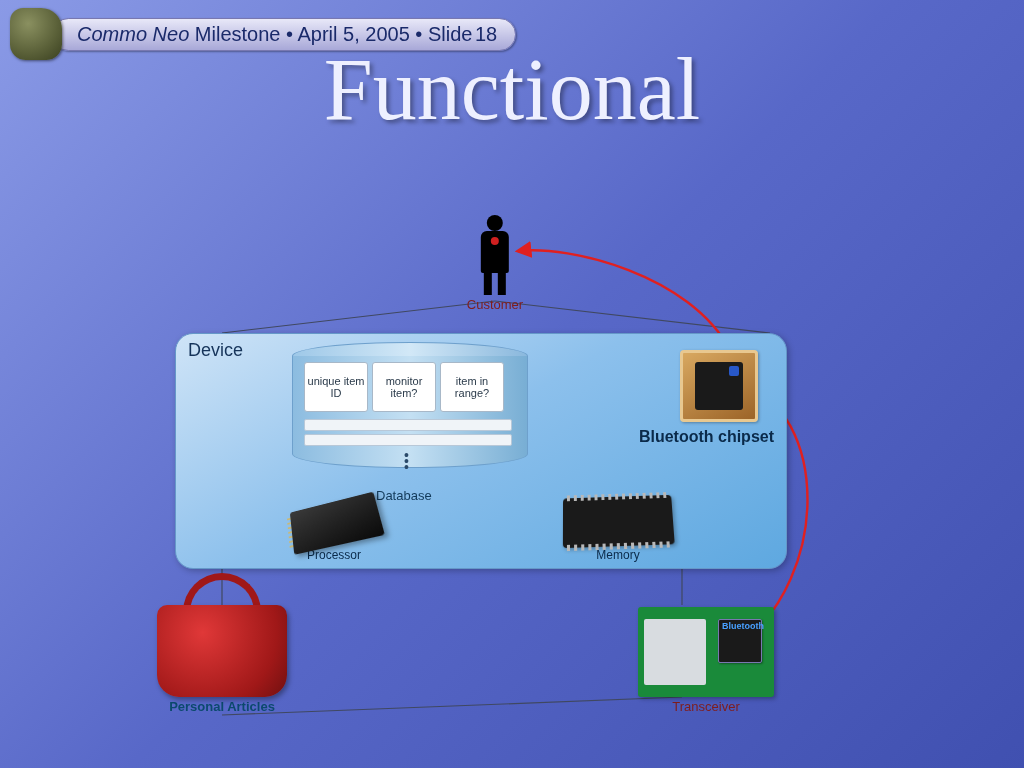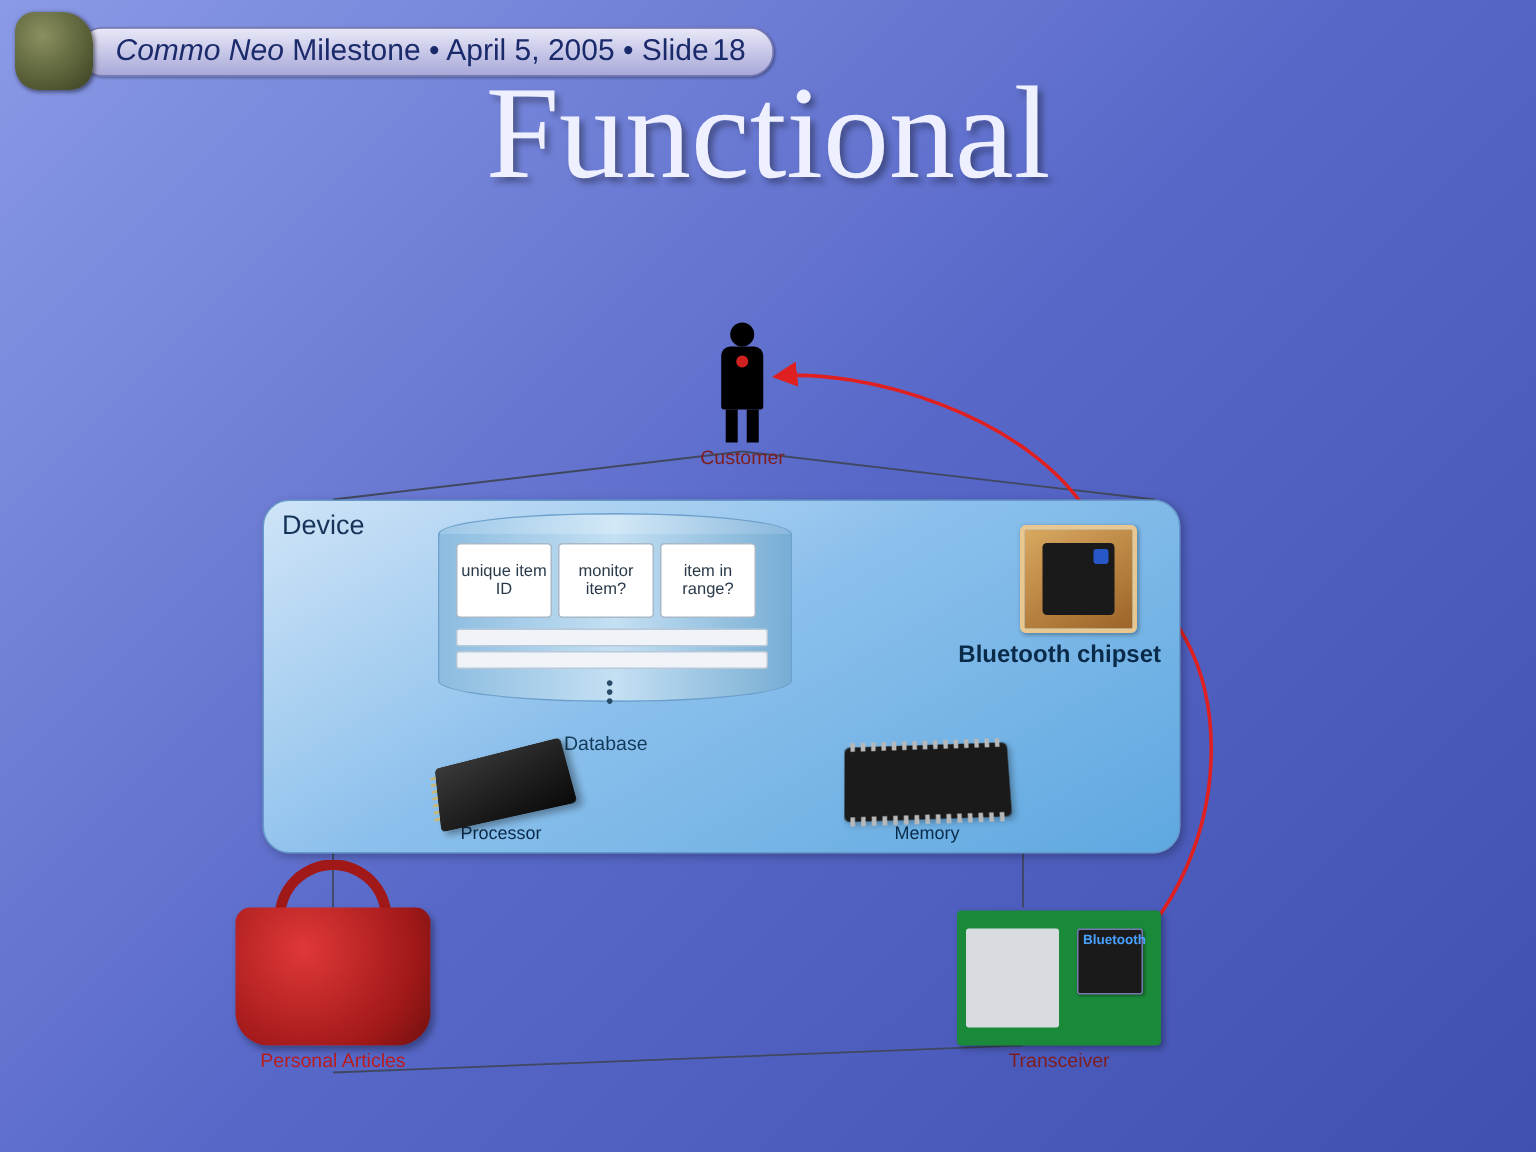--- a/index.html
+++ b/index.html
@@ -70,21 +70,21 @@
     position: relative;
   }
   .customer-fig .head { width: 16px; height: 16px; background:#000; border-radius:50%; margin:0 auto; }
   .customer-fig .body { width: 28px; height: 42px; background:#000; margin:0 auto; border-radius:6px 6px 2px 2px; position:relative; }
   .customer-fig .legs { width: 22px; height: 22px; margin:0 auto; position:relative; }
   .customer-fig .legs::before,.customer-fig .legs::after{content:'';position:absolute;top:0;width:8px;height:22px;background:#000;}
   .customer-fig .legs::before{left:0;}
   .customer-fig .legs::after{right:0;}
   .customer-dot { position:absolute; top:22px; left:50%; transform:translateX(-50%); width:8px; height:8px; background:#d02020; border-radius:50%; }
   .node-label { font-size: 13px; color:#7f1d1d; margin-top:2px; }
-  .light-label { color:#b91c1c; }
+  .light-label { color:#0c4a6e;font-weight:bold; }
   .device {
     position: absolute;
     top: 118px;
     left: 45px;
     width: 612px;
     height: 236px;
     background: linear-gradient(150deg, #cfe4f7 0%, #8cc0ec 45%, #5ea8e0 100%);
     border: 1px solid #6598c8;
     border-radius: 18px;
     box-shadow: 2px 2px 6px rgba(0,0,0,0.25);

